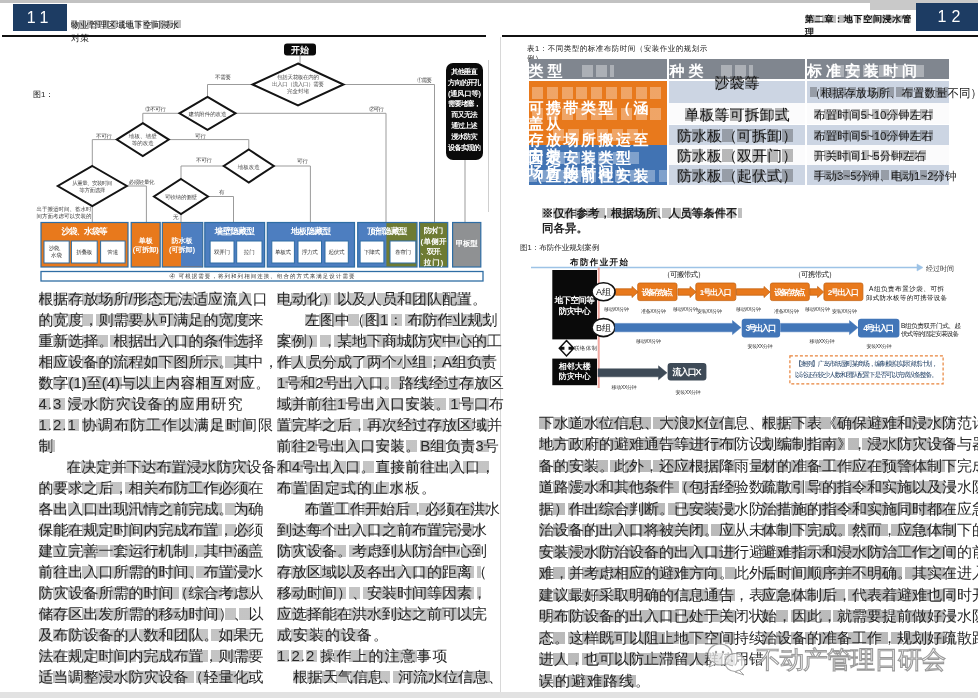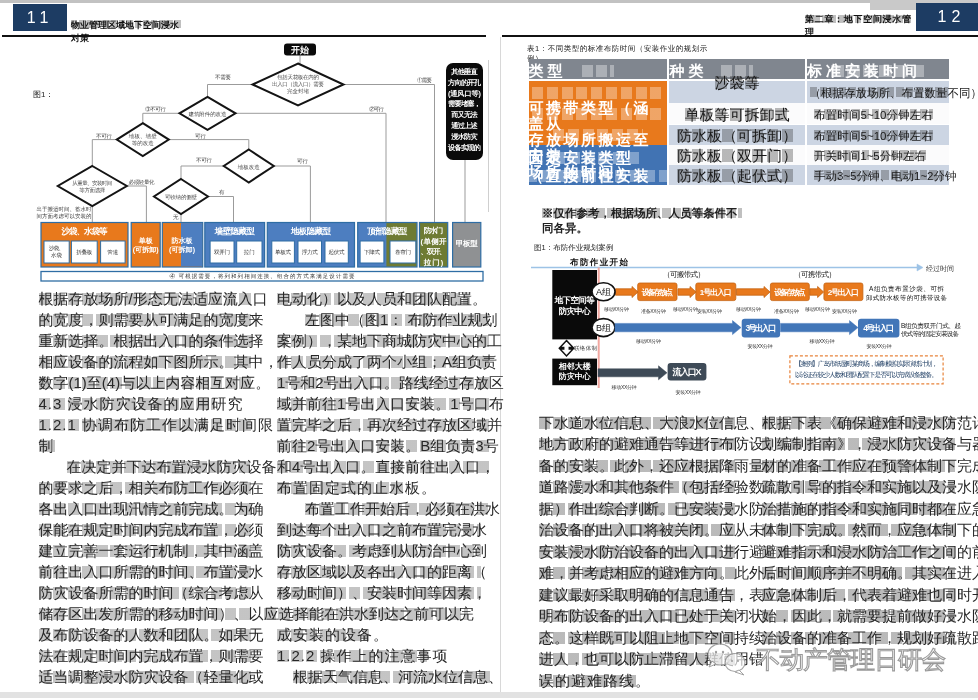--- a/index.html
+++ b/index.html
@@ -11,29 +11,29 @@
 .rd{background-image:repeating-linear-gradient(90deg,rgba(28,28,28,.30) 0 11.5px,rgba(0,0,0,0) 11.5px 14.3px);}
 .nj{text-align:left;text-align-last:left;letter-spacing:1px}
 .ct{position:absolute;color:#fff;font-weight:bold;text-align:left}
 </style></head><body>
 
 <div class="abs" style="left:0;top:0;width:978px;height:3px;background:#c2c2c2"></div>
 <div class="abs" style="left:870px;top:0;width:108px;height:10px;background:#c9c9c9"></div>
 <div class="abs" style="left:0;top:692px;width:978px;height:6px;background:#e2e2e2"></div>
 <div class="abs" style="left:13px;top:4px;width:54px;height:27px;background:#1d3c63;color:#fff;font-size:16px;text-align:center;line-height:27px;letter-spacing:5px">11</div>
 <div class="abs" style="left:916px;top:3px;width:71px;height:28px;background:#1d3c63;color:#fff;font-size:16px;text-align:center;line-height:28px;letter-spacing:5px">12</div>
-<div class="abs" style="left:71px;top:19px;width:112px;height:10px;font-size:9px;font-weight:bold;color:#111;letter-spacing:0px;background-image:repeating-linear-gradient(90deg,rgba(28,28,28,.28) 0 6.5px,rgba(0,0,0,0) 6.5px 8px);background-size:100% 8px;background-repeat:no-repeat;background-position:0 1px">物业管理区域地下空间浸水对策</div>
+<div class="abs" style="left:71px;top:19px;width:112px;height:10px;font-size:9px;font-weight:normal;color:#111;letter-spacing:0px;background-image:repeating-linear-gradient(90deg,rgba(28,28,28,.28) 0 6.5px,rgba(0,0,0,0) 6.5px 8px);background-size:100% 8px;background-repeat:no-repeat;background-position:0 1px">物业管理区域地下空间浸水对策</div>
 <div class="abs" style="left:805px;top:13px;width:106px;height:11px;font-size:9px;font-weight:bold;color:#111;text-align:justify;text-align-last:justify;background-image:repeating-linear-gradient(90deg,rgba(28,28,28,.28) 0 6.5px,rgba(0,0,0,0) 6.5px 8.3px);background-size:100% 8px;background-repeat:no-repeat;background-position:0 2px">第二章：地下空间浸水管理</div>
 <div class="abs" style="left:2px;top:35px;width:484px;height:2px;background:#111"></div>
 <div class="abs" style="left:502px;top:35px;width:476px;height:2px;background:#111"></div>
 <div class="abs" style="left:500px;top:37px;width:1px;height:655px;background:#d8d8d8"></div>
 <div class="abs" style="left:488px;top:60px;width:1px;height:152px;background:#cfcfcf"></div>
 <div class="abs" style="left:527px;top:44px;width:187px;height:8px;font-size:7.5px;color:#222;letter-spacing:.5px">表1：不同类型的标准布防时间（安装作业的规划示例）</div>
 <div class="abs" style="left:542px;top:206px;width:200px;height:13px;font-size:11.5px;font-weight:bold;color:#222;background-image:repeating-linear-gradient(90deg,rgba(28,28,28,.28) 0 8.6px,rgba(0,0,0,0) 8.6px 10.9px);background-size:100% 10px;background-repeat:no-repeat;background-position:0 2px">※仅作参考，根据场所、人员等条件不同各异。</div>
-<div class="abs" style="left:534px;top:243px;width:88px;height:9px;font-size:7.5px;color:#222">图1：布防作业规划案例</div>
+<div class="abs" style="left:520px;top:243px;width:88px;height:9px;font-size:7.5px;color:#222">图1：布防作业规划案例</div>
 <div class="abs" style="left:528.6px;top:59px;width:138.79999999999995px;height:19.5px;background:#80868f;"></div>
 <div class="abs" style="left:669.4px;top:59px;width:135.60000000000002px;height:19.5px;background:#80868f;"></div>
 <div class="abs" style="left:807.0px;top:59px;width:142.0px;height:19.5px;background:#80868f;"></div>
 <div class="ct" style="left:528.6px;top:62px;width:138.79999999999995px;font-size:15px;letter-spacing:4px;background-image:repeating-linear-gradient(90deg,rgba(255,255,255,.35) 0 11px,rgba(0,0,0,0) 11px 14px);background-size:32px 12px;background-repeat:no-repeat;background-position:center 3px">类型</div>
 <div class="ct" style="left:669.4px;top:62px;width:135.60000000000002px;font-size:15px;letter-spacing:4px;background-image:repeating-linear-gradient(90deg,rgba(255,255,255,.35) 0 11px,rgba(0,0,0,0) 11px 14px);background-size:32px 12px;background-repeat:no-repeat;background-position:center 3px">种类</div>
 <div class="ct" style="left:807.0px;top:62px;width:142.0px;font-size:15px;letter-spacing:4px;background-image:repeating-linear-gradient(90deg,rgba(255,255,255,.35) 0 13px,rgba(0,0,0,0) 13px 16px);background-size:95px 12px;background-repeat:no-repeat;background-position:center 3px">标准安装时间</div>
 <div class="abs" style="left:528.6px;top:80.5px;width:138.79999999999995px;height:64.4px;background:#e8791c;"></div>
 <div class="abs" style="left:528.6px;top:144.9px;width:138.79999999999995px;height:39.69999999999999px;background:#4173b3;"></div>
 <div class="abs" style="left:531.5px;top:86.5px;width:133px;height:12px;background:repeating-linear-gradient(90deg,rgba(255,255,255,.33) 0 11px,rgba(0,0,0,0) 11px 14.8px)"></div>
 <div class="abs" style="left:531.5px;top:107.5px;width:133px;height:12px;background:repeating-linear-gradient(90deg,rgba(255,255,255,.33) 0 11px,rgba(0,0,0,0) 11px 14.8px)"></div>
@@ -89,21 +89,21 @@
 <div class="ln" style="left:277px;top:396.0px;width:214px">域并前往1号出入口安装。1号口布</div>
 <div class="ln" style="left:277px;top:417.0px;width:214px">置完毕之后，再次经过存放区域并</div>
 <div class="ln" style="left:277px;top:438.0px;width:214px">前往2号出入口安装。B组负责3号</div>
 <div class="ln" style="left:277px;top:459.0px;width:214px">和4号出入口。直接前往出入口，</div>
 <div class="ln nj" style="left:277px;top:480.0px;width:130px">布置固定式的止水板。</div>
 <div class="ln" style="left:305px;top:501.0px;width:186px">布置工作开始后，必须在洪水</div>
 <div class="ln" style="left:277px;top:522.0px;width:204px">到达每个出入口之前布置完浸水</div>
 <div class="ln" style="left:277px;top:543.0px;width:204px">防灾设备。考虑到从防治中心到</div>
 <div class="ln" style="left:277px;top:564.0px;width:204px">存放区域以及各出入口的距离（</div>
 <div class="ln" style="left:277px;top:585.0px;width:204px">移动时间）、安装时间等因素，</div>
-<div class="ln" style="left:264px;top:606.0px;width:204px">应选择能在洪水到达之前可以完</div>
+<div class="ln" style="left:277px;top:606.0px;width:204px">应选择能在洪水到达之前可以完</div>
 <div class="ln nj" style="left:277px;top:627.0px;width:92px">成安装的设备。</div>
 <div class="ln nj" style="left:277px;top:648.0px;width:150px">1.2.2 操作上的注意事项</div>
 <div class="ln" style="left:293px;top:669.0px;width:198px">根据天气信息、河流水位信息、</div>
 <div class="ln rd" style="left:539px;top:414.5px;width:196px">下水道水位信息、大浪水位信息、</div>
 <div class="ln rd" style="left:539px;top:436.0px;width:196px">地方政府的避难通告等进行布防设</div>
 <div class="ln rd" style="left:539px;top:457.5px;width:196px">备的安装。此外，还应根据降雨量、</div>
 <div class="ln rd" style="left:539px;top:479.0px;width:196px">道路漫水和其他条件（包括经验数</div>
 <div class="ln rd" style="left:539px;top:500.5px;width:196px">据）作出综合判断。已安装浸水防</div>
 <div class="ln rd" style="left:539px;top:522.0px;width:196px">治设备的出入口将被关闭。应从未</div>
 <div class="ln rd" style="left:539px;top:543.5px;width:196px">安装浸水防治设备的出入口进行避</div>

